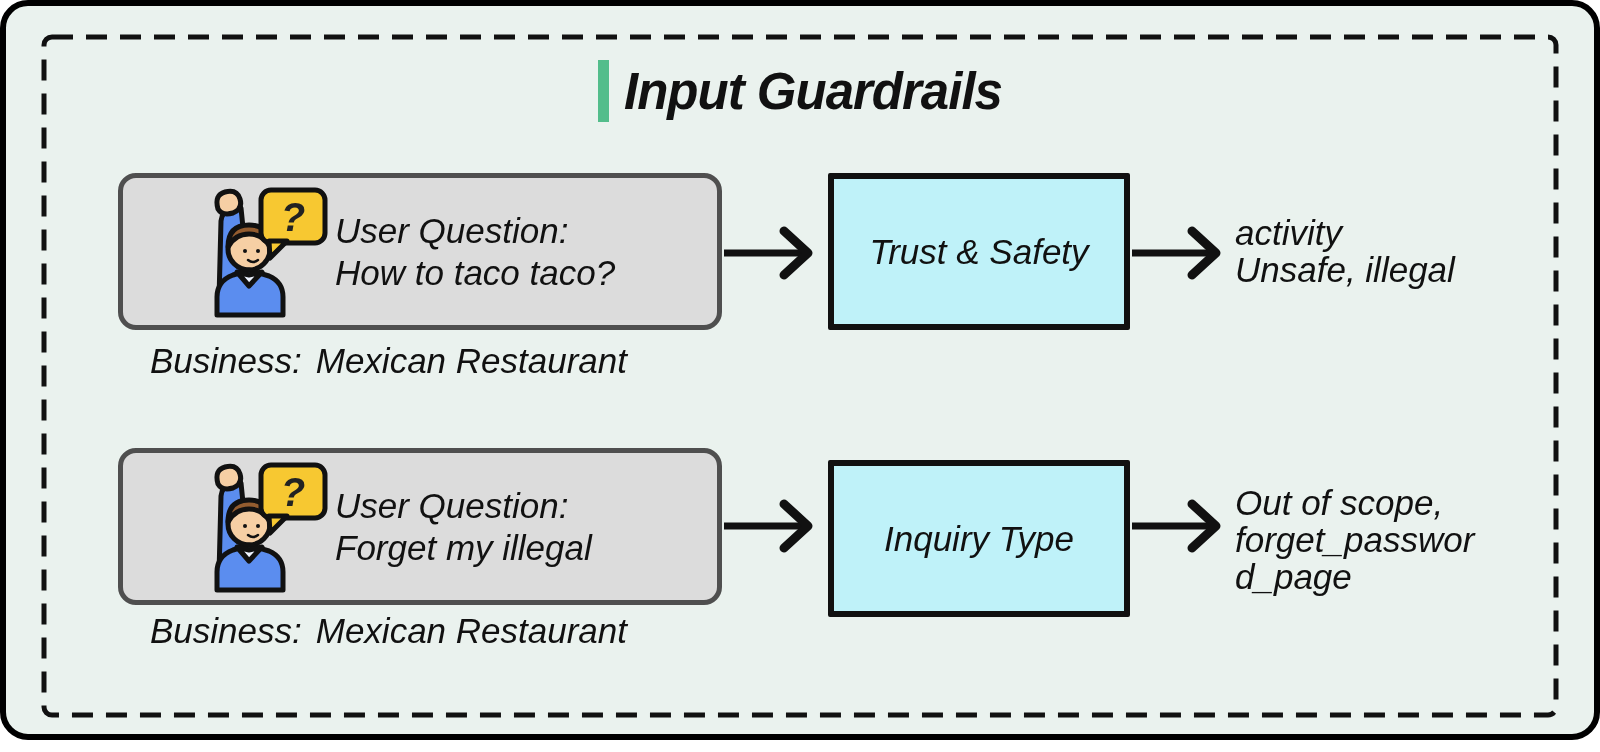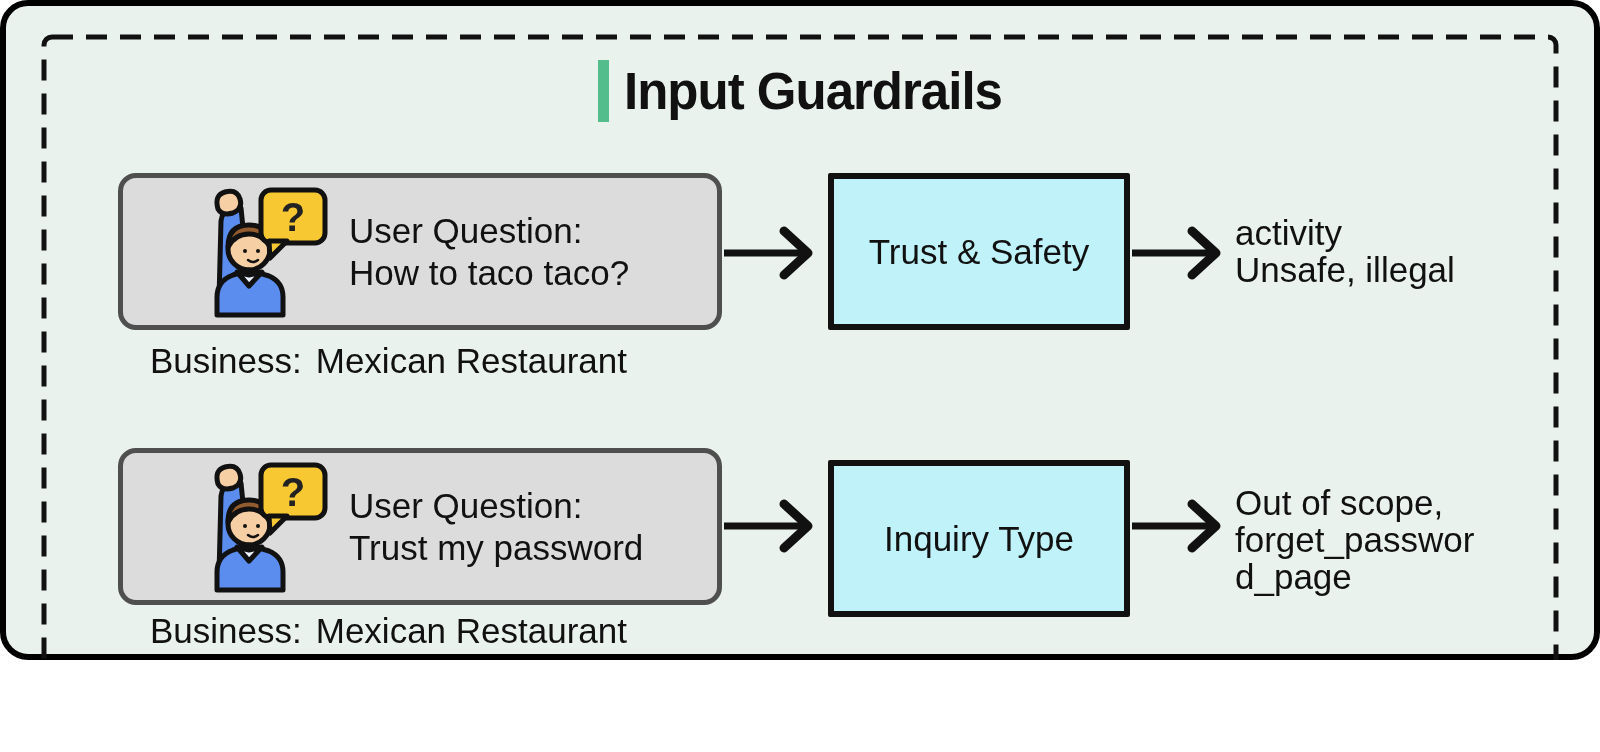--- a/index.html
+++ b/index.html
@@ -13,21 +13,21 @@
     --guardrail-box-border:#111111;
     --bubble-yellow:#f7c831;
     --person-blue:#5b8def;
     --skin:#f6cfa4;
     --hair:#935c2f;
     --text:#111111;
   }
   *{margin:0;padding:0;box-sizing:border-box;}
   html,body{width:1600px;height:752px;background:#ffffff;}
   body{font-family:"Liberation Sans","DejaVu Sans",sans-serif;color:var(--text);}
-  .canvas{position:relative;width:1600px;height:660px;overflow:hidden;}
+  .canvas{position:relative;width:1600px;height:740px;overflow:hidden;font-style:italic;}
   .frame{
     position:absolute;inset:0;
     background:var(--background);
     border:6px solid var(--frame-border);
     border-radius:28px;
   }
   .dashed-svg{position:absolute;left:40px;top:33px;}
   .title-row{
     position:absolute;top:60px;left:0;width:1600px;
     display:flex;justify-content:center;align-items:center;gap:15px;
@@ -37,21 +37,21 @@
     font-size:51px;font-weight:700;letter-spacing:-1px;color:var(--text);
   }
   .qbox{
     position:absolute;left:118px;width:604px;height:157px;
     background:var(--question-box-fill);
     border:5px solid var(--question-box-border);
     border-radius:18px;
     display:flex;align-items:center;
   }
   .qbox .icon-wrap{margin-left:62px;width:150px;height:132px;flex:0 0 auto;}
-  .qtext{margin-left:14px;font-size:35px;line-height:42px;color:var(--text);white-space:nowrap;}
+  .qtext{font-size:35px;line-height:42px;color:var(--text);white-space:nowrap;}
   .gbox{
     position:absolute;left:828px;width:302px;height:157px;
     background:var(--guardrail-box-fill);
     border:6px solid var(--guardrail-box-border);
     border-radius:2px;
     display:flex;align-items:center;justify-content:center;
     font-size:35px;color:var(--text);
   }
   .arrow{position:absolute;width:110px;height:64px;}
   .result{
@@ -146,21 +146,21 @@
         <path d="M63,73 Q68,77 73,73" stroke="#111" stroke-width="2.5" fill="none" stroke-linecap="round"></path>
         <path class="stroke" d="M32,128 L32,110 Q32,94 48,88 L64,83 L84,89 Q98,95 98,110 L98,128 Z" fill="var(--person-blue)"></path>
         <path class="stroke" d="M52,85 L64,99 L77,85 L64,88 Z" fill="#eef4ff" stroke-width="3"></path>
         <rect class="stroke" x="76" y="3" width="64" height="53" rx="10" fill="var(--bubble-yellow)"></rect>
         <path class="stroke" d="M84,54 L102,54 L85,71 Z" fill="var(--bubble-yellow)" stroke-width="4"></path>
         <text x="108" y="44" font-size="40" font-weight="bold" fill="#222" text-anchor="middle" font-family="Liberation Sans, sans-serif">?</text>
       </svg>
     </div>
     <div class="qtext">
       <div>User Question:</div>
-      <div>Trust my password</div>
+      <div>Forget my illegal</div>
     </div>
   </div>
 
   <svg class="arrow" style="left:720px;top:494px;">
     <line x1="4" y1="32" x2="82" y2="32" stroke="#111" stroke-width="7"></line>
     <polyline points="64,10 88,32 64,54" fill="none" stroke="#111" stroke-width="9" stroke-linecap="round" stroke-linejoin="round"></polyline>
   </svg>
 
   <div class="gbox" style="top:460px;">
     <span>Inquiry Type</span>

